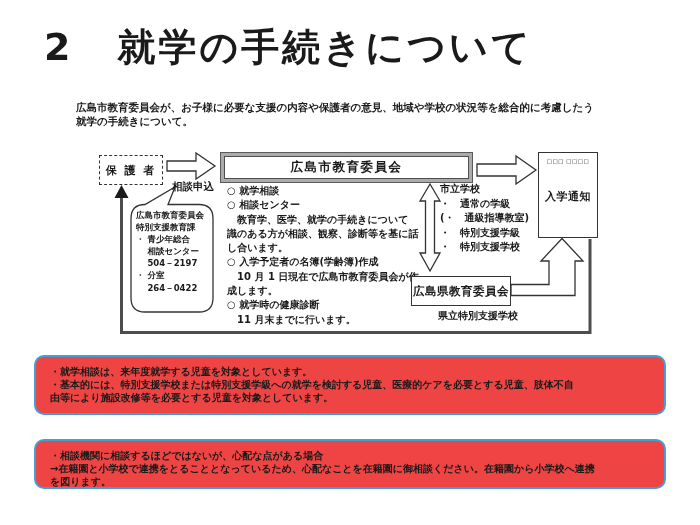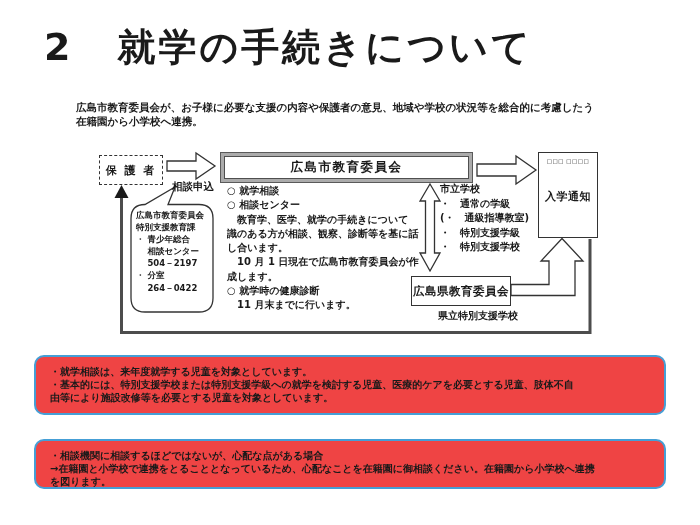--- a/index.html
+++ b/index.html
@@ -62,35 +62,35 @@
     <polyline points="590,239 590,332.5 121.5,332.5 121.5,196" fill="none" stroke="#4d4d4d" stroke-width="3"></polyline>
     <polygon points="114.5,198 128.5,198 121.5,185" fill="#1a1a1a"></polygon>
 
     <path d="M175,187 L168,204.5 H199 Q213,204.5 213,218.5 V298 Q213,312 199,312 H145 Q131,312 131,298 V218.5 Q131,204.5 145,204.5 Z" fill="#ffffff" stroke="#333" stroke-width="1.3"></path>
   </svg>
 
   <div class="abs title">
     <span class="title-num">2</span><span>就学の手続きについて</span>
   </div>
 
-  <div class="abs intro"><div>広島市教育委員会が、お子様に必要な支援の内容や保護者の意見、地域や学校の状況等を総合的に考慮したう</div><div>在籍園から小学校へ連携。</div></div>
+  <div class="abs intro"><div>広島市教育委員会が、お子様に必要な支援の内容や保護者の意見、地域や学校の状況等を総合的に考慮したう</div><div>就学の手続きについて。</div></div>
 
   <div class="abs gbox">
     <span>保 護 者</span>
   </div>
 
   <div class="abs consult">相談申込</div>
 
   <div class="abs cbox">
     <span>広島市教育委員会</span>
   </div>
 
   <div class="abs bubbletxt"><div>広島市教育委員会</div><div>特別支援教育課</div><div>・ 青少年総合</div><div>　 相談センター</div><div>　 504－2197</div><div>・ 分室</div><div>　 264－0422</div></div>
 
-  <div class="abs plist"><div>○ 就学相談</div><div>○ 相談センター</div><div>　教育学、医学、就学の手続きについて</div><div>識のある方が相談、観察、診断等を基に話</div><div>し合います。</div><div>　10 月 1 日現在で広島市教育委員会が作</div><div>成します。</div><div>○ 就学時の健康診断</div><div>　11 月末までに行います。</div></div>
+  <div class="abs plist"><div>○ 就学相談</div><div>○ 相談センター</div><div>　教育学、医学、就学の手続きについて</div><div>識のある方が相談、観察、診断等を基に話</div><div>し合います。</div><div>○ 入学予定者の名簿(学齢簿)作成</div><div>　10 月 1 日現在で広島市教育委員会が作</div><div>成します。</div><div>○ 就学時の健康診断</div><div>　11 月末までに行います。</div></div>
 
   <div class="abs mlist"><div>市立学校</div><div>・　通常の学級</div><div>(・　通級指導教室)</div><div>・　特別支援学級</div><div>・　特別支援学校</div></div>
 
   <div class="abs pbox">
     <span>広島県教育委員会</span>
   </div>
   <div class="abs pschool">県立特別支援学校</div>
 
   <div class="abs nbox">
     <div class="masked">□□□ □□□□</div>

